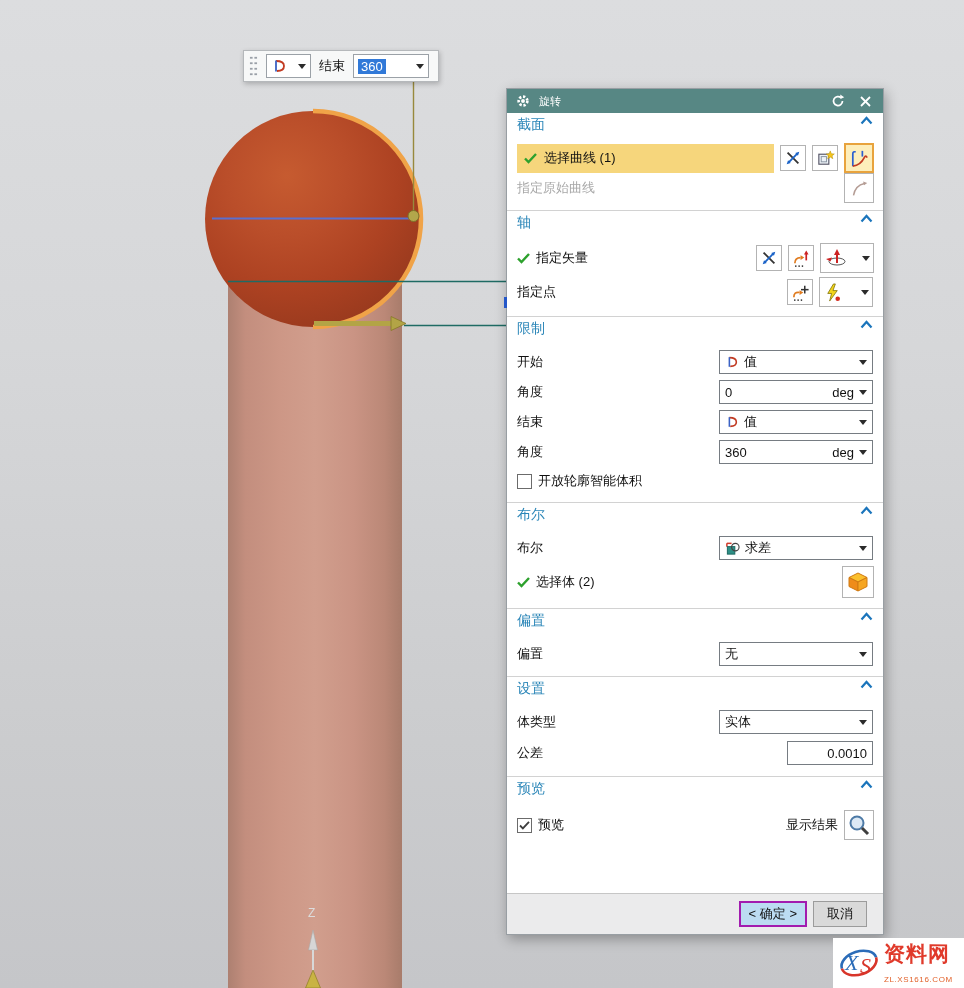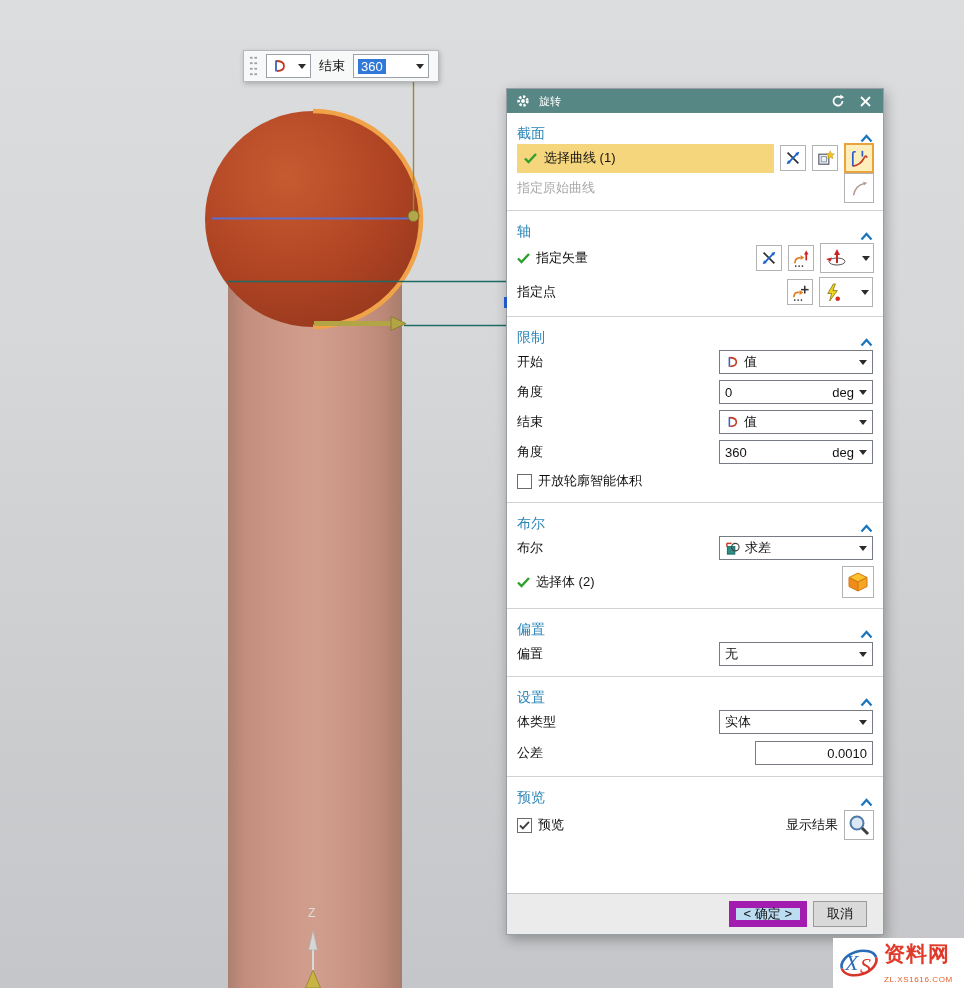--- a/index.html
+++ b/index.html
@@ -36,44 +36,44 @@
     background:#fff;border:1px solid #989ea3;box-shadow:2px 4px 12px rgba(0,0,0,.3);
     display:flex;flex-direction:column;font-size:13px;color:#111;}
   .titlebar{flex:none;height:24px;background:#578784;color:#fff;display:flex;align-items:center;
     padding:0 9px;gap:9px;}
   .titlebar .t-title{font-size:11px;}
   .t-spacer{flex:1;}
   .tb-btn{display:flex;align-items:center;justify-content:center;width:18px;height:18px;cursor:default;}
   .dlg-body{flex:1;background:#fff;overflow:hidden;display:flex;flex-direction:column;}
   .sec{padding:3px 0 7px;}
   .sec + .sec{border-top:1px solid #d2d2d2;}
-  .sec-h{height:27px;display:flex;align-items:flex-end;padding:0 10px;color:#2b86b8;font-size:14px;gap:40px;}
+  .sec-h{height:27px;display:flex;align-items:flex-start;padding:0 10px;color:#2b86b8;font-size:14px;gap:40px;}
   .sec-h .sp{flex:1;}
   .row{min-height:30px;display:flex;align-items:center;padding:0 10px;gap:6px;box-sizing:border-box;}
   .dim{color:#a8a8a8;}
   .check{flex:none;}
   .hl-bar{flex:1;height:29px;background:#f6d67c;display:flex;align-items:center;gap:7px;padding:0 7px;}
   .ibtn{flex:none;width:26px;height:26px;background:#fff;border:1px solid #b3b3b3;box-sizing:border-box;
     display:flex;align-items:center;justify-content:center;}
   .ibtn.lg{width:30px;height:30px;}
   .ibtn.wide{width:54px;justify-content:space-around;padding:0 3px;}
   .ibtn.active{background:#fdeebb;border:2px solid #e8a33d;width:30px;height:30px;}
   .dd{margin-left:auto;width:154px;height:24px;background:#fff;border:1px solid #767c82;box-sizing:border-box;
     display:flex;align-items:center;gap:5px;padding:0 5px;}
   .dd .val{white-space:nowrap;}
   .num-in{flex:1;min-width:0;border:none;outline:none;font-size:13px;font-family:inherit;color:#111;padding:0;background:transparent;}
   .num-in.right{text-align:right;}
   .unit{color:#111;}
-  .tol{margin-left:auto;width:118px;}
+  .tol{margin-left:auto;width:86px;}
   .cb{flex:none;width:15px;height:15px;background:#fff;border:1px solid #6b6b6b;box-sizing:border-box;
     display:flex;align-items:center;justify-content:center;}
   .footer{flex:none;height:40px;background:#ebebec;border-top:1px solid #c6c6c6;
     display:flex;align-items:center;justify-content:flex-end;gap:6px;padding:0 16px;}
   .btn{height:26px;display:flex;align-items:center;justify-content:center;font-size:13px;cursor:default;box-sizing:border-box;}
-  .btn-ok{background:#bcdcf2;border:7px solid #a21caf;padding:0 8px;}
+  .btn-ok{background:#bcdcf2;border:2px solid #a21caf;padding:0 8px;}
   .btn-cancel{background:#d9d9d9;border:1px solid #9b9b9b;padding:0 13px;}
   .r-spacer{flex:1;}
 
   .blue-tick{position:absolute;left:504px;top:297px;width:3px;height:11px;background:#2457c8;z-index:35;}
 
   
   .watermark{position:absolute;left:833px;top:938px;width:131px;height:50px;background:#fff;z-index:40;
     display:flex;align-items:center;padding-left:2px;box-sizing:border-box;}
   .wm-right{display:flex;flex-direction:column;line-height:1;margin-left:1px;}
   .wm-name{font-size:21px;font-weight:bold;color:#e03a2b;letter-spacing:1px;}

